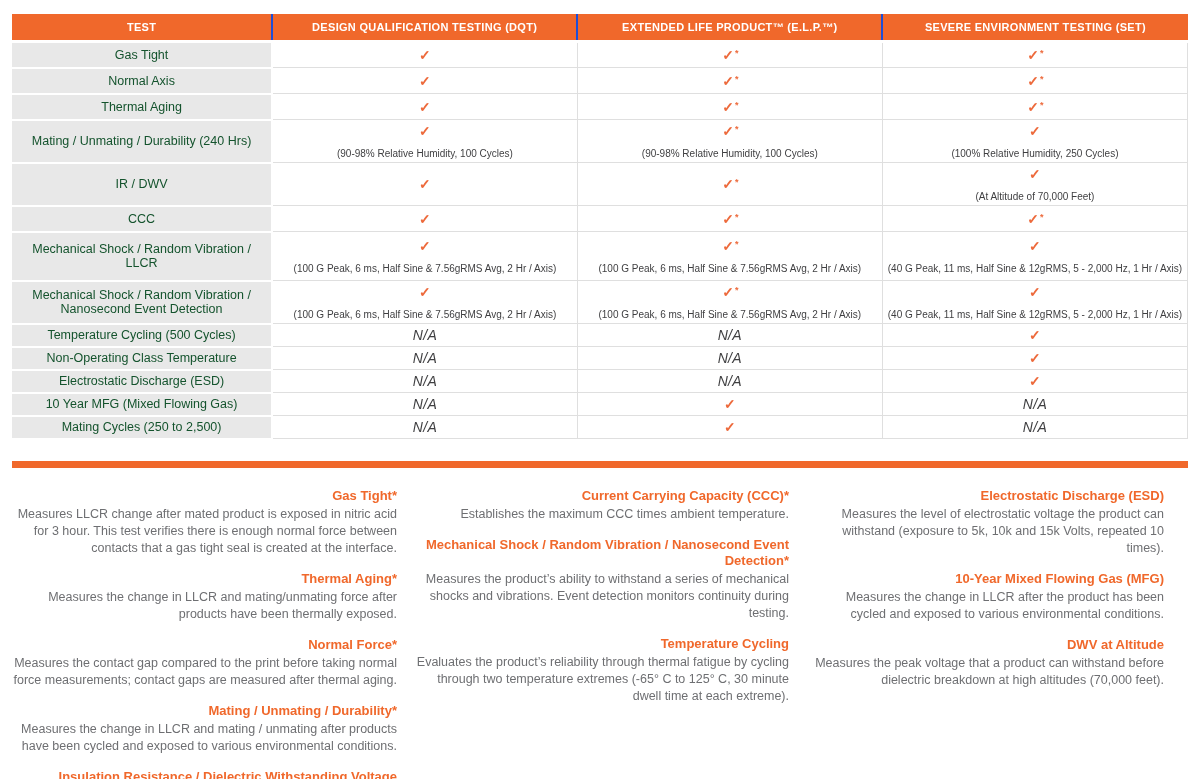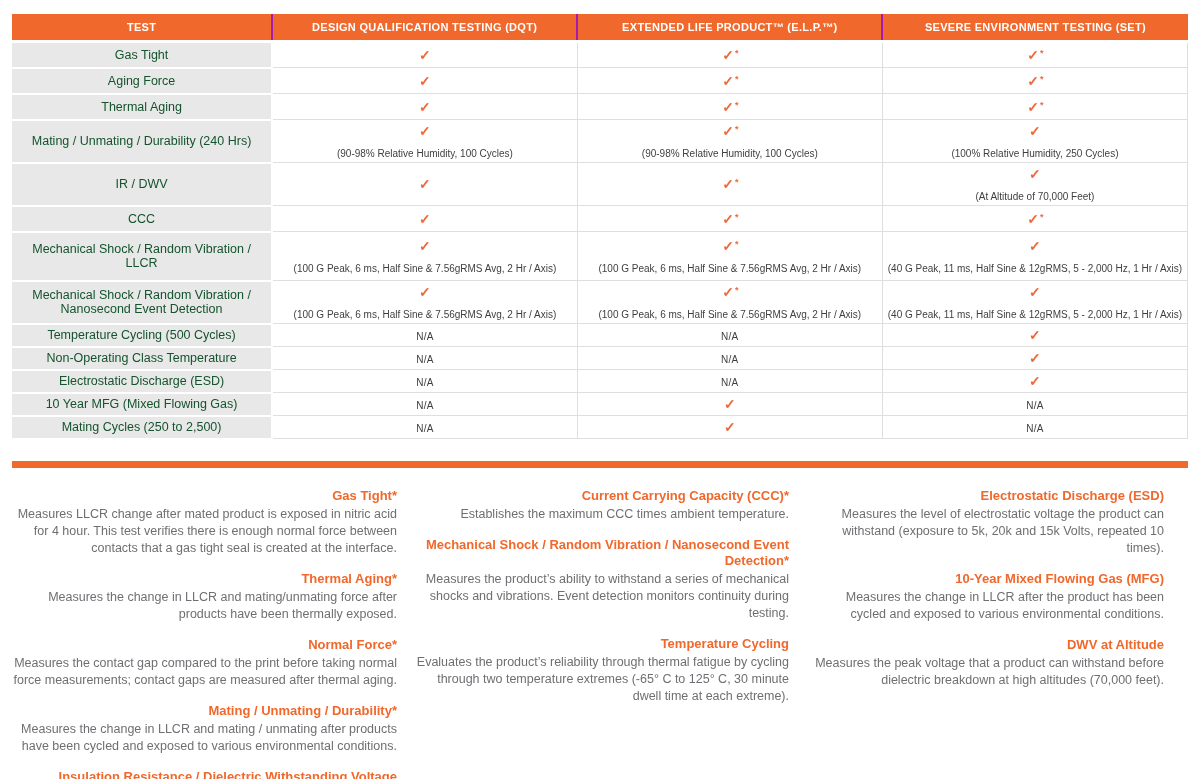--- a/index.html
+++ b/index.html
@@ -11,21 +11,21 @@
   table.test-table col.c-test{width:260px;}
   table.test-table col.c-prog{width:305px;}
   th.col-header{
     background:var(--orange);
     color:#ffffff;
     font-size:11px;
     font-weight:bold;
     letter-spacing:.3px;
     text-align:center;
     padding:7px 4px;
-    border-left:2px solid #a21caf;
+    border-left:2px solid #1d4ed8;
     border-bottom:3px solid #ffffff;
   }
   th.col-header:first-child{border-left:none;}
   td.test-cell{
     background:#e8e8e8;
     color:#14532d;
     font-size:12.5px;
     text-align:center;
     vertical-align:middle;
     padding:3px 10px;
@@ -47,21 +47,21 @@
   tr.r-std{height:26px;}
   tr.r-small{height:23px;}
   .check{
     color:var(--check);
     font-size:14px;
     font-weight:bold;
     line-height:13px;
     display:inline-block;
   }
   .check sup{font-size:9px;vertical-align:top;position:relative;top:-2px;left:1px;}
-  .na{color:#3f3f41;font-size:10px;letter-spacing:.3px;}
+  .na{color:#3f3f41;font-size:14px;letter-spacing:.3px;font-style:italic;}
   .note{
     color:#3f3f41;
     font-size:10px;
     line-height:12px;
     white-space:nowrap;
     margin-top:8px;
   }
 
   
   .divider{width:1176px;height:7px;background:var(--orange);margin-top:21px;}
@@ -107,21 +107,21 @@
         </tr>
     </thead>
     <tbody id="table-body">
         <tr class="r-std">
           <td class="test-cell">Gas Tight</td>
           <td class="val-cell"><span class="check">✓</span></td>
           <td class="val-cell"><span class="check">✓<sup>*</sup></span></td>
           <td class="val-cell"><span class="check">✓<sup>*</sup></span></td>
         </tr>
         <tr class="r-std">
-          <td class="test-cell">Aging Force</td>
+          <td class="test-cell">Normal Axis</td>
           <td class="val-cell"><span class="check">✓</span></td>
           <td class="val-cell"><span class="check">✓<sup>*</sup></span></td>
           <td class="val-cell"><span class="check">✓<sup>*</sup></span></td>
         </tr>
         <tr class="r-std">
           <td class="test-cell">Thermal Aging</td>
           <td class="val-cell"><span class="check">✓</span></td>
           <td class="val-cell"><span class="check">✓<sup>*</sup></span></td>
           <td class="val-cell"><span class="check">✓<sup>*</sup></span></td>
         </tr>
@@ -187,21 +187,21 @@
         </tr>
       </tbody>
   </table>
 
   <div class="divider"></div>
 
   <div class="glossary" id="glossary">
       <div class="g-col col-0">
         <div class="entry">
           <div class="entry-title">Gas Tight*</div>
-          <div class="entry-body">Measures LLCR change after mated product is exposed in nitric acid for 4 hour. This test verifies there is enough normal force between contacts that a gas tight seal is created at the interface.</div>
+          <div class="entry-body">Measures LLCR change after mated product is exposed in nitric acid for 3 hour. This test verifies there is enough normal force between contacts that a gas tight seal is created at the interface.</div>
         </div>
         <div class="entry">
           <div class="entry-title">Thermal Aging*</div>
           <div class="entry-body">Measures the change in LLCR and mating/unmating force after products have been thermally exposed.</div>
         </div>
         <div class="entry">
           <div class="entry-title">Normal Force*</div>
           <div class="entry-body">Measures the contact gap compared to the print before taking normal force measurements; contact gaps are measured after thermal aging.</div>
         </div>
         <div class="entry">
@@ -222,21 +222,21 @@
           <div class="entry-body">Measures the product’s ability to withstand a series of mechanical shocks and vibrations. Event detection monitors continuity during testing.</div>
         </div>
         <div class="entry">
           <div class="entry-title">Temperature Cycling</div>
           <div class="entry-body">Evaluates the product’s reliability through thermal fatigue by cycling through two temperature extremes (-65° C to 125° C, 30 minute dwell time at each extreme).</div>
         </div>
       </div>
       <div class="g-col col-2">
         <div class="entry">
           <div class="entry-title">Electrostatic Discharge (ESD)</div>
-          <div class="entry-body">Measures the level of electrostatic voltage the product can withstand (exposure to 5k, 20k and 15k Volts, repeated 10 times).</div>
+          <div class="entry-body">Measures the level of electrostatic voltage the product can withstand (exposure to 5k, 10k and 15k Volts, repeated 10 times).</div>
         </div>
         <div class="entry">
           <div class="entry-title">10-Year Mixed Flowing Gas (MFG)</div>
           <div class="entry-body">Measures the change in LLCR after the product has been cycled and exposed to various environmental conditions.</div>
         </div>
         <div class="entry">
           <div class="entry-title">DWV at Altitude</div>
           <div class="entry-body">Measures the peak voltage that a product can withstand before dielectric breakdown at high altitudes (70,000 feet).</div>
         </div>
       </div>

